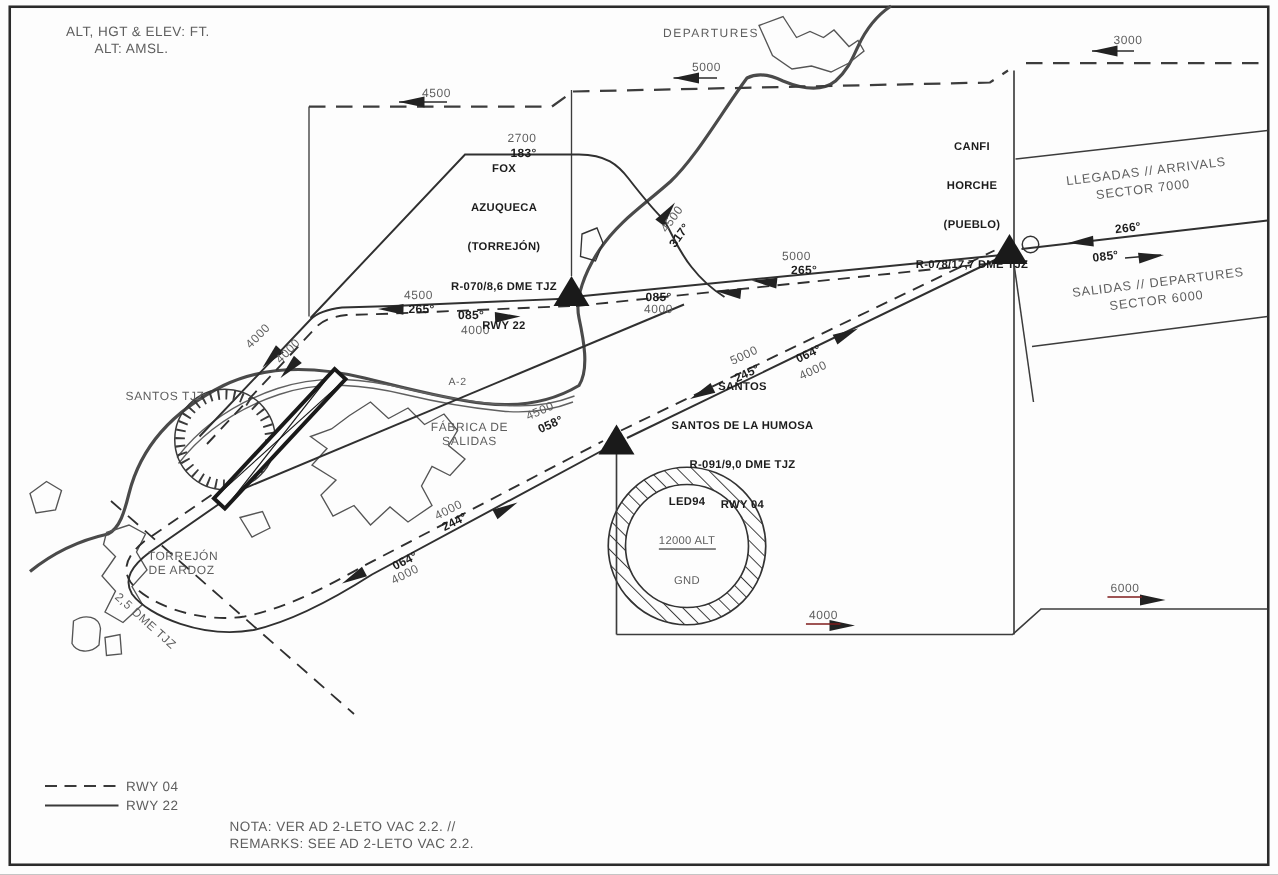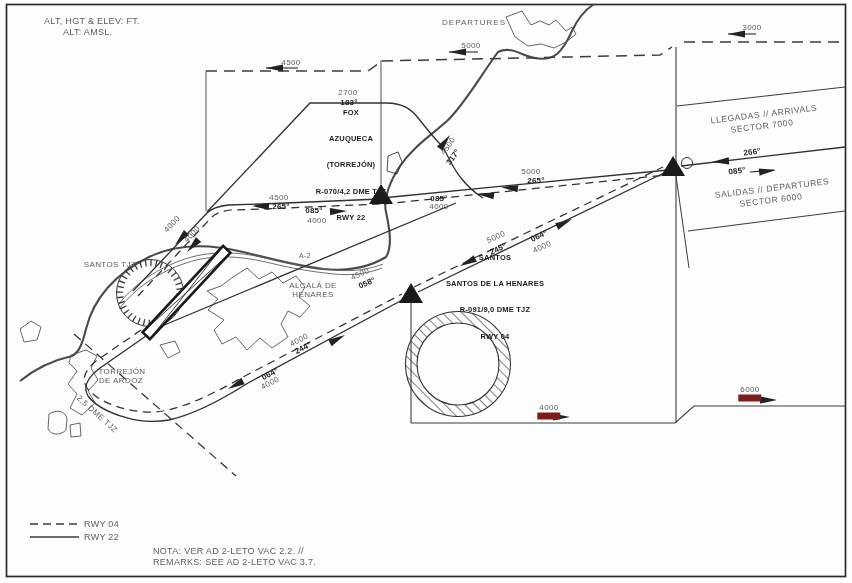--- a/index.html
+++ b/index.html
@@ -7,21 +7,21 @@
          font-family:"Liberation Sans",sans-serif;overflow:hidden;}
   svg{position:absolute;left:0;top:0;}
   .lb{position:absolute;white-space:pre;transform:translate(-50%,-50%) rotate(var(--r,0deg));
       pointer-events:none;}
   .g{color:#5e5e5e;font-size:8px;letter-spacing:.4px;}
   .b{color:#1c1c1c;font-size:8px;font-weight:bold;letter-spacing:.2px;}
   .sec{color:#5e5e5e;font-size:8.5px;letter-spacing:.6px;}
   .n{color:#5e5e5e;font-size:9px;letter-spacing:.3px;}
   .sm{font-size:7px;}
   .left{transform:translate(0,-50%) rotate(var(--r,0deg));}
-  .u{border-bottom:7px solid #7f1d1d;padding:0 2px 1px 2px;}
+  .u{border-bottom:1px solid #7f1d1d;padding:0 2px 1px 2px;}
   .wp{position:absolute;transform:translate(-50%,-50%);text-align:center;color:#1c1c1c;
       font-weight:bold;font-size:7.5px;line-height:8.8px;letter-spacing:.2px;white-space:pre;}
   .wp .gy{color:#5e5e5e;font-weight:normal;}
   .wp .ub{border-bottom:1px solid #5e5e5e;display:inline-block;padding-bottom:0;}
 </style>
 </head>
 <body>
 
 <div class="stage">
 
@@ -142,22 +142,22 @@
   <g stroke="#3a3a3a" stroke-width="1.4">
     <line x1="30" y1="524" x2="79" y2="524" stroke-dasharray="8 5"></line>
     <line x1="30" y1="537" x2="79" y2="537"></line>
   </g>
 </svg>
 
 <div class="lb n left" style="left:44px;top:21px">ALT, HGT &amp; ELEV: FT.</div>
 <div class="lb n left" style="left:63px;top:32px">ALT: AMSL.</div>
 
 <div class="lb g" style="left:474px;top:22px;letter-spacing:1px">DEPARTURES</div>
-<div class="lb g" style="left:313px;top:285px">ALCALÁ DE</div>
-<div class="lb g" style="left:313px;top:294px">HENARES</div>
+<div class="lb g" style="left:313px;top:285px">FÁBRICA DE</div>
+<div class="lb g" style="left:313px;top:294px">SALIDAS</div>
 <div class="lb g" style="left:122px;top:371px">TORREJÓN</div>
 <div class="lb g" style="left:121px;top:380px">DE ARDOZ</div>
 <div class="lb g sm" style="left:305px;top:255px">A-2</div>
 <div class="lb g" style="left:110px;top:264px">SANTOS TJZ</div>
 <div class="lb g" style="left:97px;top:414px;--r:42deg">2,5 DME TJZ</div>
 
 <div class="lb g" style="left:291px;top:62px">4500</div>
 <div class="lb g" style="left:471px;top:45px">5000</div>
 <div class="lb g" style="left:752px;top:27px">3000</div>
 <div class="lb g" style="left:348px;top:92px">2700</div>
@@ -188,32 +188,43 @@
 <div class="lb b" style="left:498px;top:249px;--r:-25deg">245°</div>
 <div class="lb b" style="left:539px;top:236px;--r:-25deg">064°</div>
 <div class="lb b" style="left:752px;top:152px;--r:-7deg">266°</div>
 <div class="lb b" style="left:737px;top:171px;--r:-7deg">085°</div>
 
 <div class="lb sec" style="left:764px;top:114px;--r:-7deg">LLEGADAS // ARRIVALS</div>
 <div class="lb sec" style="left:762px;top:126px;--r:-7deg">SECTOR 7000</div>
 <div class="lb sec" style="left:772px;top:188px;--r:-7deg">SALIDAS // DEPARTURES</div>
 <div class="lb sec" style="left:771px;top:200px;--r:-7deg">SECTOR 6000</div>
 
-<div class="wp" style="left:351px;top:161px">
+<div class="wp" style="left:336px;top:161px">
   <div>FOX</div>
   <div>AZUQUECA</div>
   <div>(TORREJÓN)</div>
-  <div>R-070/4,2 DME TJZ</div>
+  <div>R-070/8,6 DME TJZ</div>
   <div>RWY 22</div>
+</div>
+<div class="wp" style="left:648px;top:133px">
+  <div>CANFI</div>
+  <div>HORCHE</div>
+  <div>(PUEBLO)</div>
+  <div>R-078/17,7 DME TJZ</div>
 </div>
 <div class="wp" style="left:495px;top:293px">
   <div>SANTOS</div>
-  <div>SANTOS DE LA HENARES</div>
+  <div>SANTOS DE LA HUMOSA</div>
   <div>R-091/9,0 DME TJZ</div>
   <div>RWY 04</div>
+</div>
+<div class="wp" style="left:458px;top:357px">
+  <div>LED94</div>
+  <div class="gy"><span class="ub">12000 ALT</span></div>
+  <div class="gy">GND</div>
 </div>
 
 <div class="lb n left" style="left:84px;top:524px">RWY 04</div>
 <div class="lb n left" style="left:84px;top:537px">RWY 22</div>
 <div class="lb n left" style="left:153px;top:551px">NOTA: VER AD 2-LETO VAC 2.2. //</div>
-<div class="lb n left" style="left:153px;top:562px">REMARKS: SEE AD 2-LETO VAC 3.7.</div>
+<div class="lb n left" style="left:153px;top:562px">REMARKS: SEE AD 2-LETO VAC 2.2.</div>
 
 </div>
 
 </body></html>

